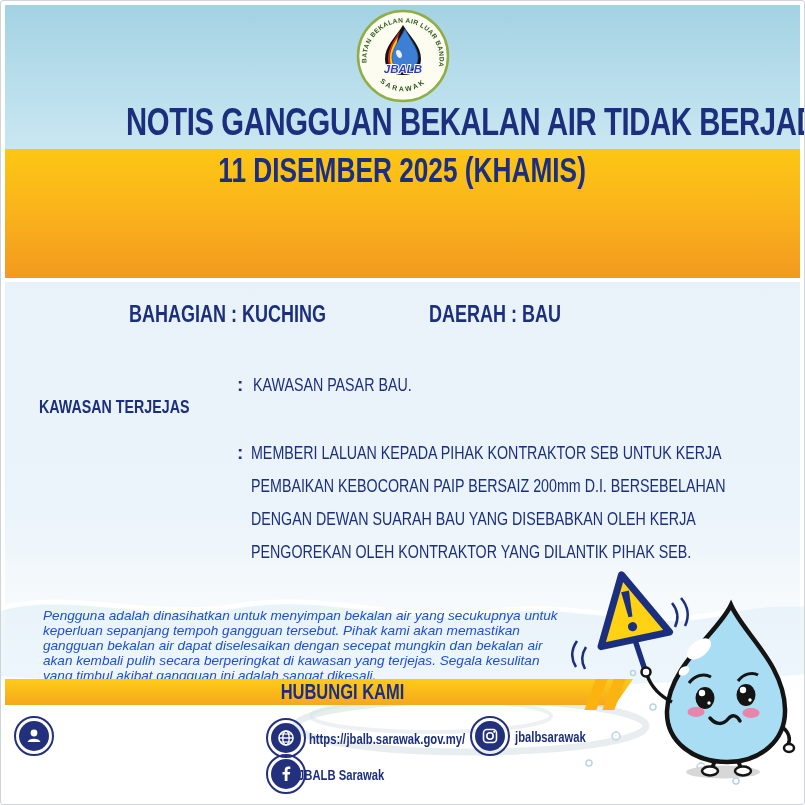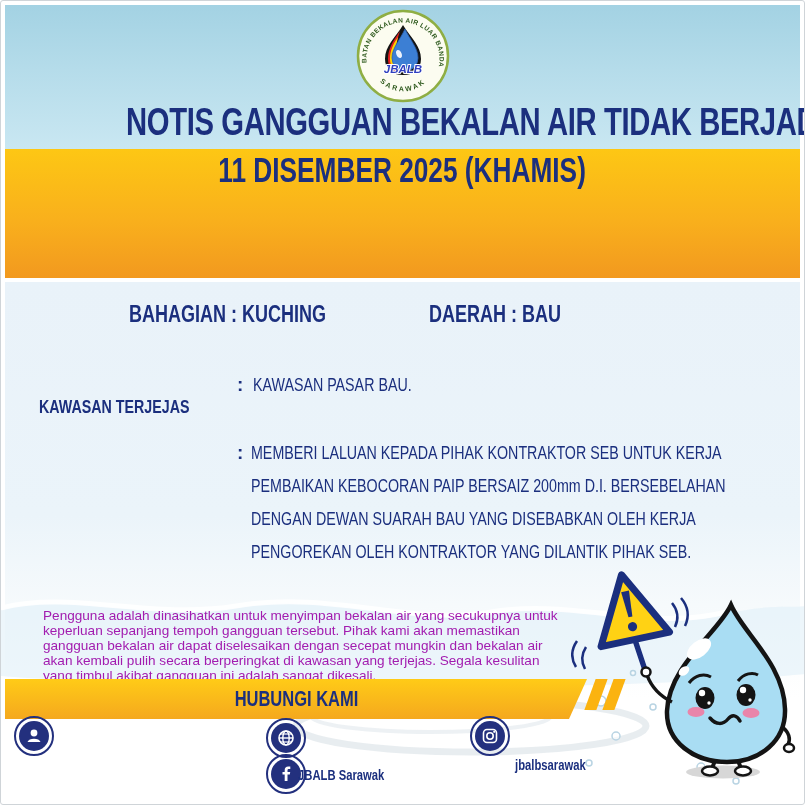--- a/index.html
+++ b/index.html
@@ -20,28 +20,28 @@
       display:flex;justify-content:center;text-align:center;}
   .banner .bline{height:42px;line-height:42px;font-weight:bold;font-size:35px;}
   .content-bg{position:absolute;left:4px;right:4px;top:281px;height:520px;
       background:linear-gradient(180deg,#e9f2f9 0%,#ebf4fa 45%,#f6fafc 62%,#ffffff 80%,#ffffff 100%);}
 
   .loc{position:absolute;font-weight:bold;font-size:24px;height:26px;line-height:26px;}
   .lab{position:absolute;font-weight:bold;font-size:19px;height:22px;line-height:22px;}
   .sep{position:absolute;font-weight:bold;font-size:19px;height:22px;line-height:22px;}
   .val{position:absolute;font-weight:normal;font-size:19px;height:22px;line-height:22px;}
 
-  .disclaimer{position:absolute;left:42px;top:608px;width:528px;
-      font-size:13.6px;line-height:14.9px;color:#a21caf;z-index:3;}
-
-  .hubungi-bar{position:absolute;left:4px;top:678px;width:582px;height:40px;z-index:3;
+  .disclaimer{position:absolute;left:42px;top:608px;width:528px;font-style:italic;
+      font-size:13.6px;line-height:14.9px;color:#1d4ed8;z-index:3;}
+
+  .hubungi-bar{position:absolute;left:4px;top:678px;width:582px;height:26px;z-index:3;
       background:linear-gradient(180deg,#ffcb17,#f5a81e);
       clip-path:polygon(0 0,100% 0,calc(100% - 18px) 100%,0 100%);
       display:flex;align-items:center;justify-content:center;
-      font-weight:bold;font-size:22px;}
+      font-weight:bold;font-size:22px;padding-left:46px;}
   .hbar-stripe{position:absolute;top:678px;width:12px;height:31px;background:#fbb310;
       transform:skewX(-20deg);z-index:3;}
   .stripe1{left:589px;} .stripe2{left:607px;}
 
   .contact-icon{position:absolute;width:40px;height:40px;border-radius:50%;
       border:2px solid #23307e;box-sizing:border-box;display:flex;align-items:center;
       justify-content:center;z-index:4;background:transparent;}
   .contact-icon .disc{width:30px;height:30px;border-radius:50%;background:#23307e;
       display:flex;align-items:center;justify-content:center;}
   .ctext{position:absolute;font-weight:bold;font-size:15px;line-height:18px;z-index:4;}
@@ -165,31 +165,34 @@
     <span class="disc">
       <svg width="20" height="20" viewBox="0 0 20 20">
         <circle cx="10" cy="10" r="7" fill="none" stroke="#ffffff" stroke-width="1.6"></circle>
         <ellipse cx="10" cy="10" rx="3.2" ry="7" fill="none" stroke="#ffffff" stroke-width="1.4"></ellipse>
         <line x1="3" y1="10" x2="17" y2="10" stroke="#ffffff" stroke-width="1.4"></line>
         <line x1="4" y1="6" x2="16" y2="6" stroke="#ffffff" stroke-width="1.2"></line>
         <line x1="4" y1="14" x2="16" y2="14" stroke="#ffffff" stroke-width="1.2"></line>
       </svg>
     </span>
   </div>
+  <div class="ctext navy" style="left:308px;top:729px;">
+    <span class="cx">https://jbalb.sarawak.gov.my/</span>
+  </div>
 
   <div class="contact-icon" style="left:469px;top:715px;">
     <span class="disc">
       <svg width="20" height="20" viewBox="0 0 20 20">
         <rect x="3.5" y="3.5" width="13" height="13" rx="3.5" fill="none" stroke="#ffffff" stroke-width="1.6"></rect>
         <circle cx="10" cy="10" r="3.2" fill="none" stroke="#ffffff" stroke-width="1.6"></circle>
         <circle cx="14.2" cy="5.8" r="1.1" fill="#ffffff"></circle>
       </svg>
     </span>
   </div>
-  <div class="ctext navy" style="left:514px;top:727px;margin-top:28px;">
+  <div class="ctext navy" style="left:514px;top:727px;">
     <span class="cx">jbalbsarawak</span>
   </div>
 
   <div class="contact-icon" style="left:265px;top:753px;">
     <span class="disc">
       <svg width="20" height="20" viewBox="0 0 20 20">
         <path d="M11.5,17 L11.5,10.6 L13.8,10.6 L14.2,8 L11.5,8 L11.5,6.3 C11.5,5.4 12,4.9 13,4.9 L14.3,4.9 L14.3,2.6 C13.8,2.5 12.9,2.4 12.2,2.4 C10,2.4 8.7,3.7 8.7,6 L8.7,8 L6.5,8 L6.5,10.6 L8.7,10.6 L8.7,17 Z" fill="#ffffff"></path>
       </svg>
     </span>
   </div>

